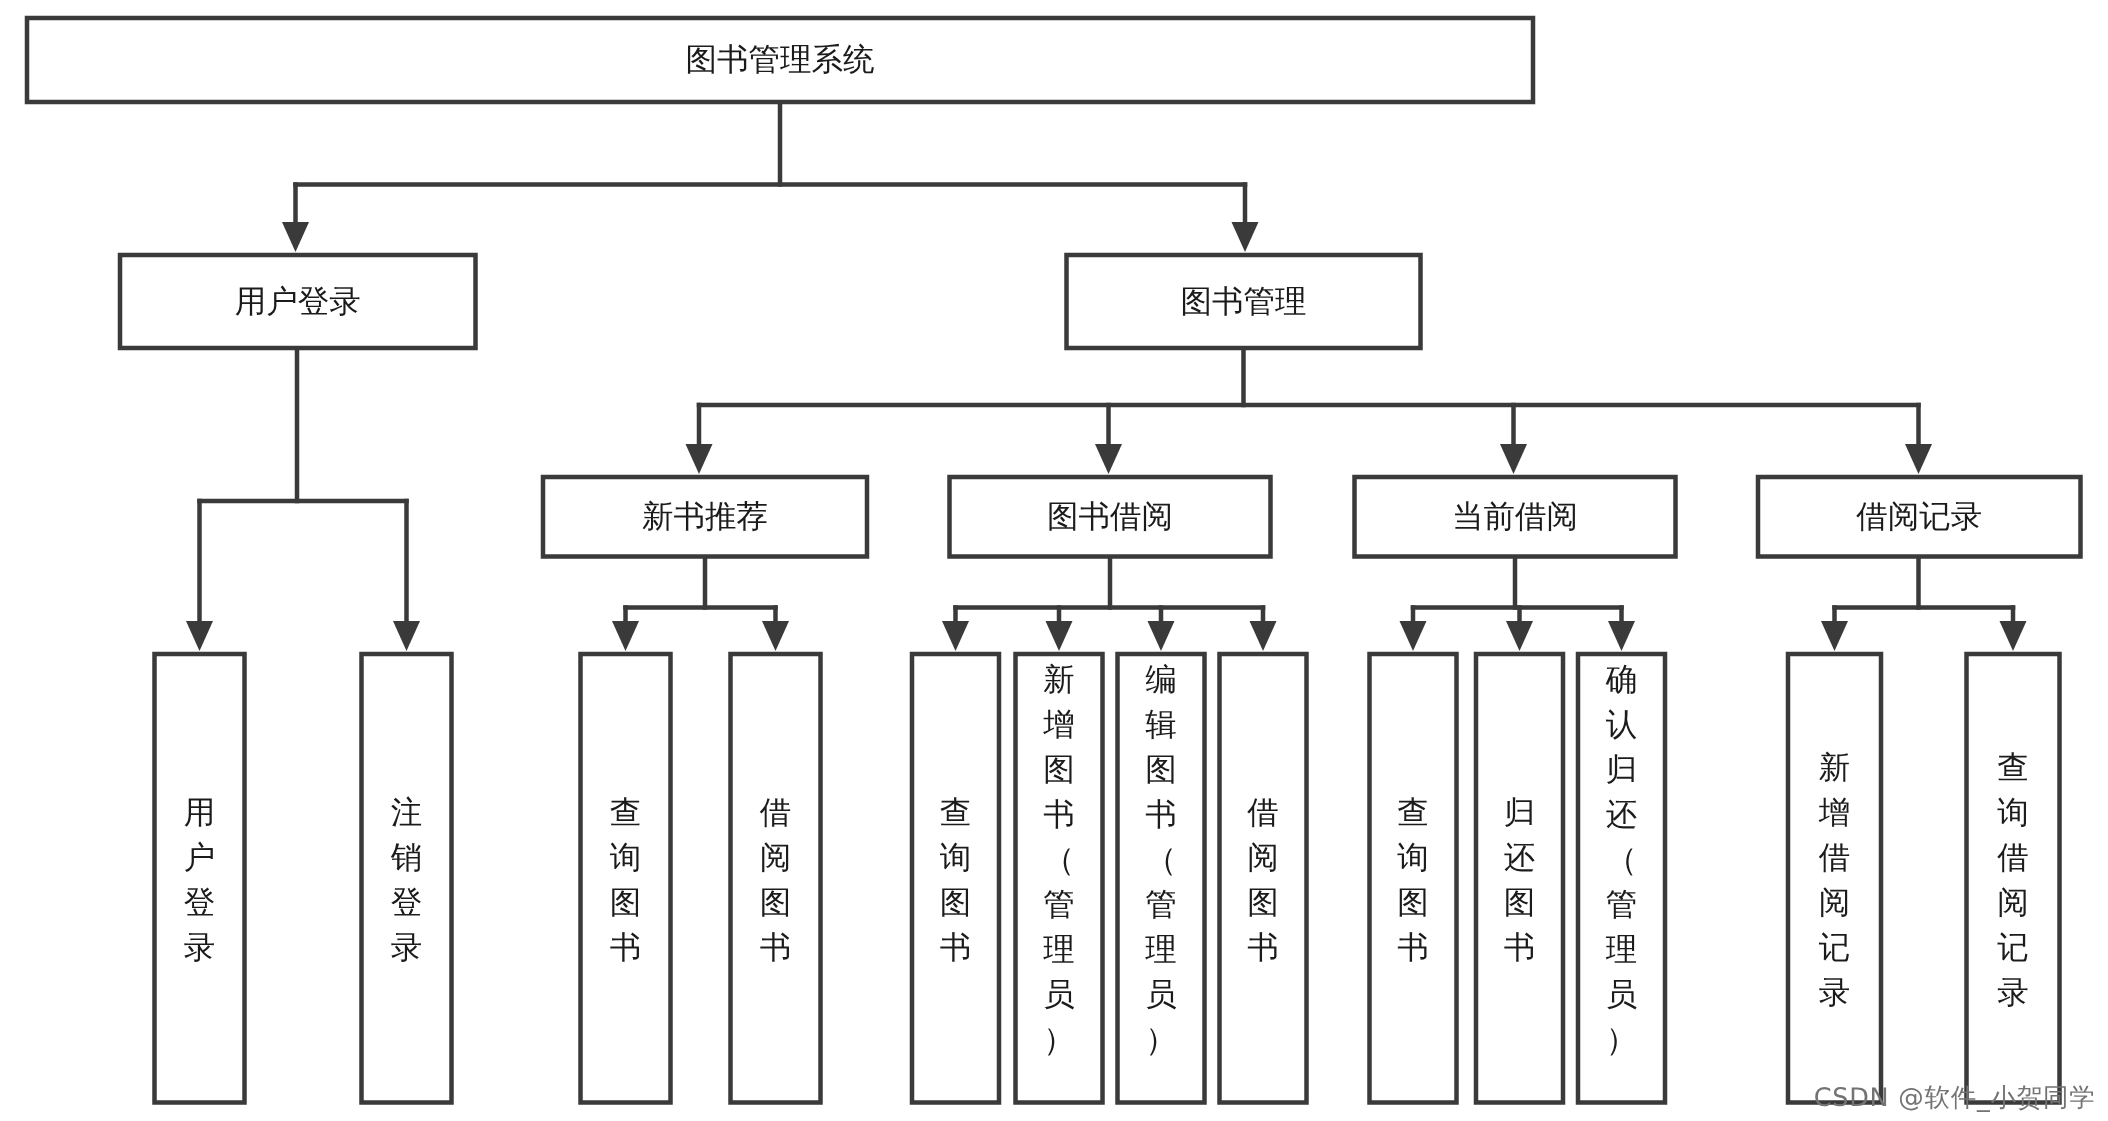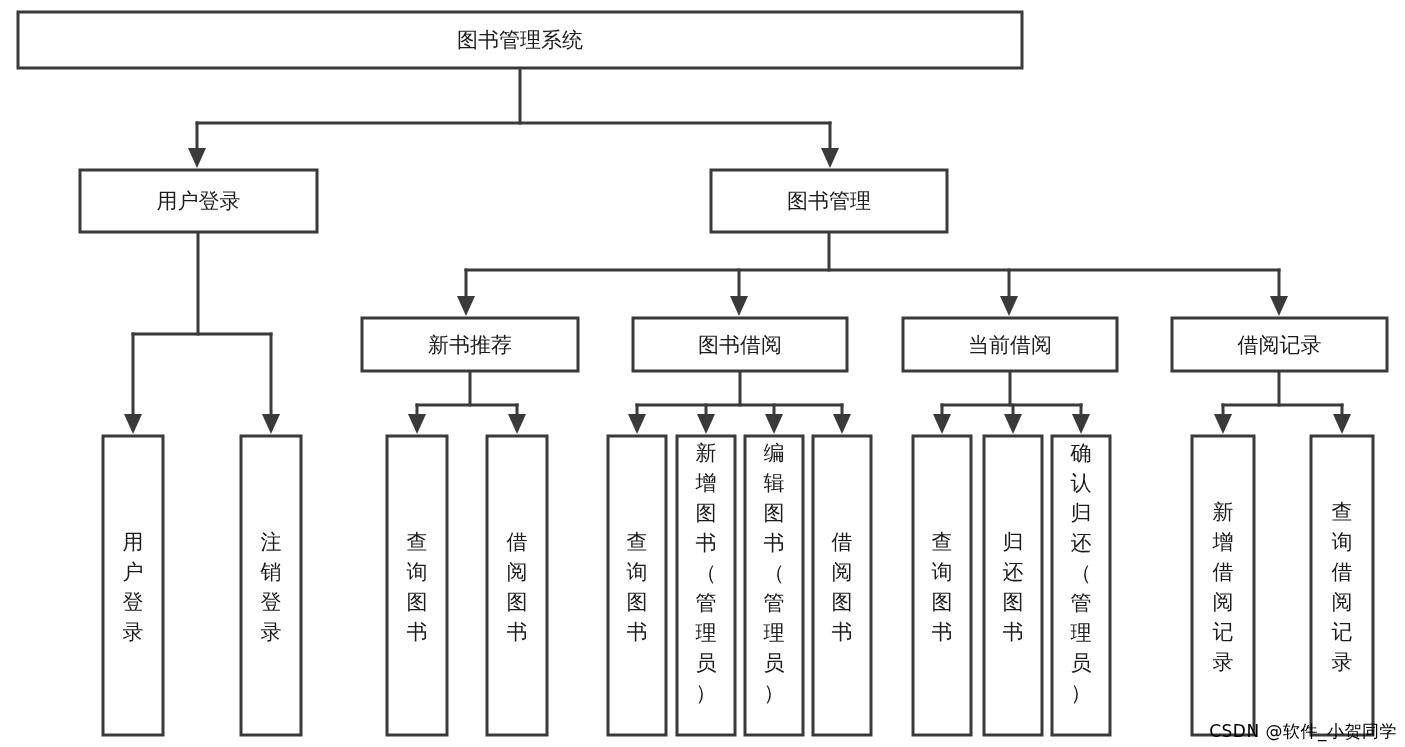--- a/index.html
+++ b/index.html
@@ -55,21 +55,21 @@
     font-family: "DejaVu Sans", "Liberation Sans", sans-serif;
     font-size: 21px;
     text-anchor: middle;
   }
   .watermark {
     position: absolute;
     right: 8px;
     bottom: 4px;
     font-family: "DejaVu Sans", "Liberation Sans", sans-serif;
     font-size: 17px;
-    color: #000000;
+    color: #737373;
     letter-spacing: 0.5px;
     white-space: nowrap;
     user-select: none;
   }
 </style>
 </head>
 <body>
 
 <div id="diagram-root">
   <svg class="flow" viewBox="0 0 1405 747" xmlns="http://www.w3.org/2000/svg">

